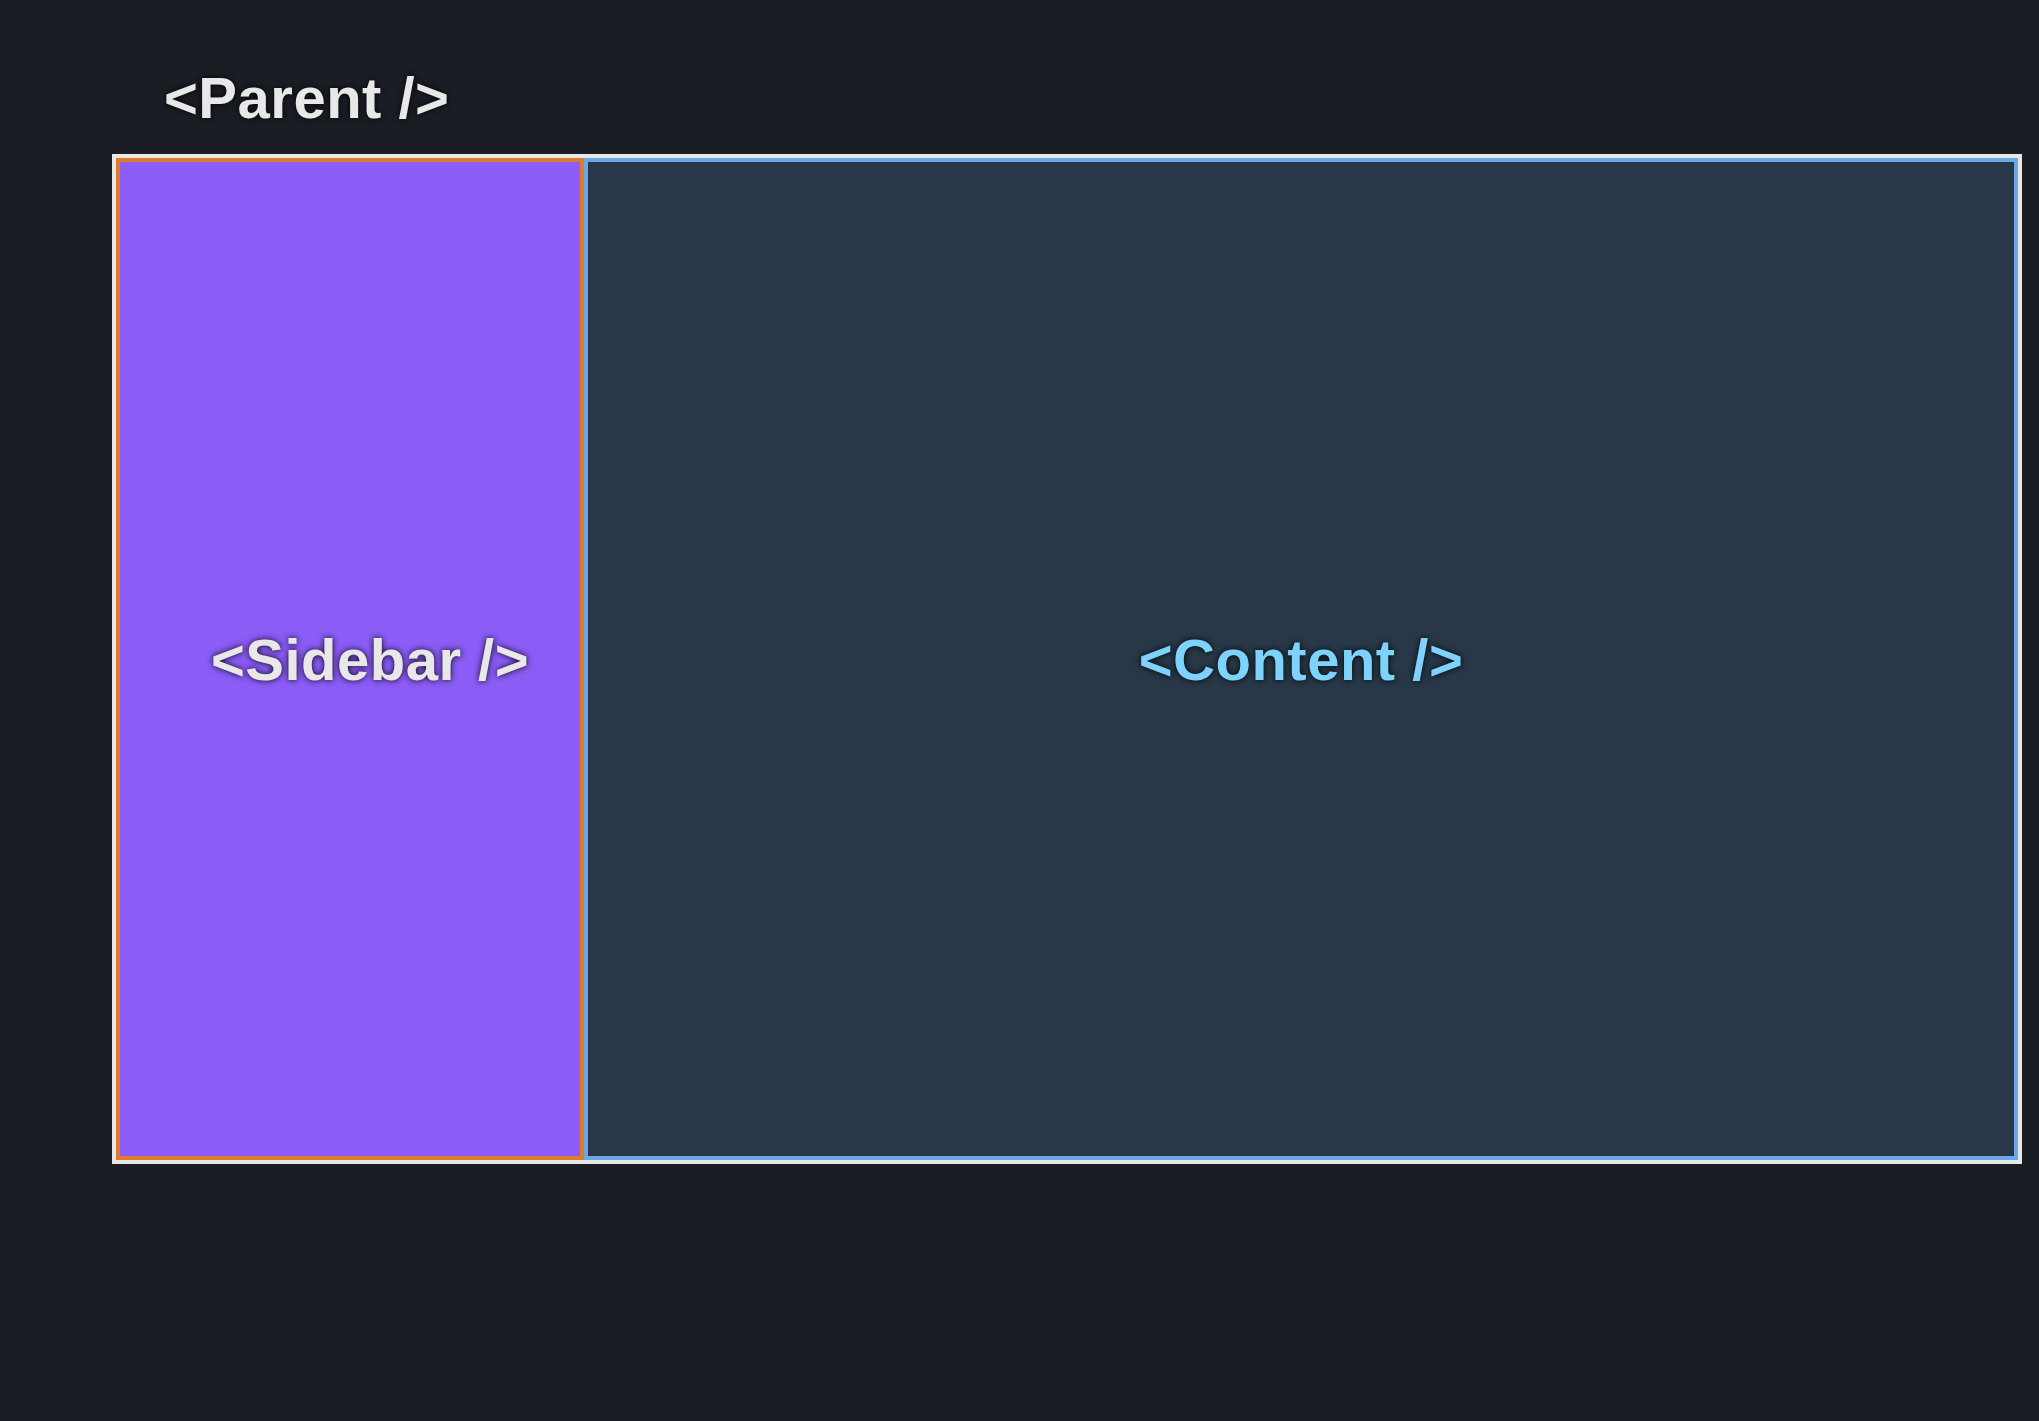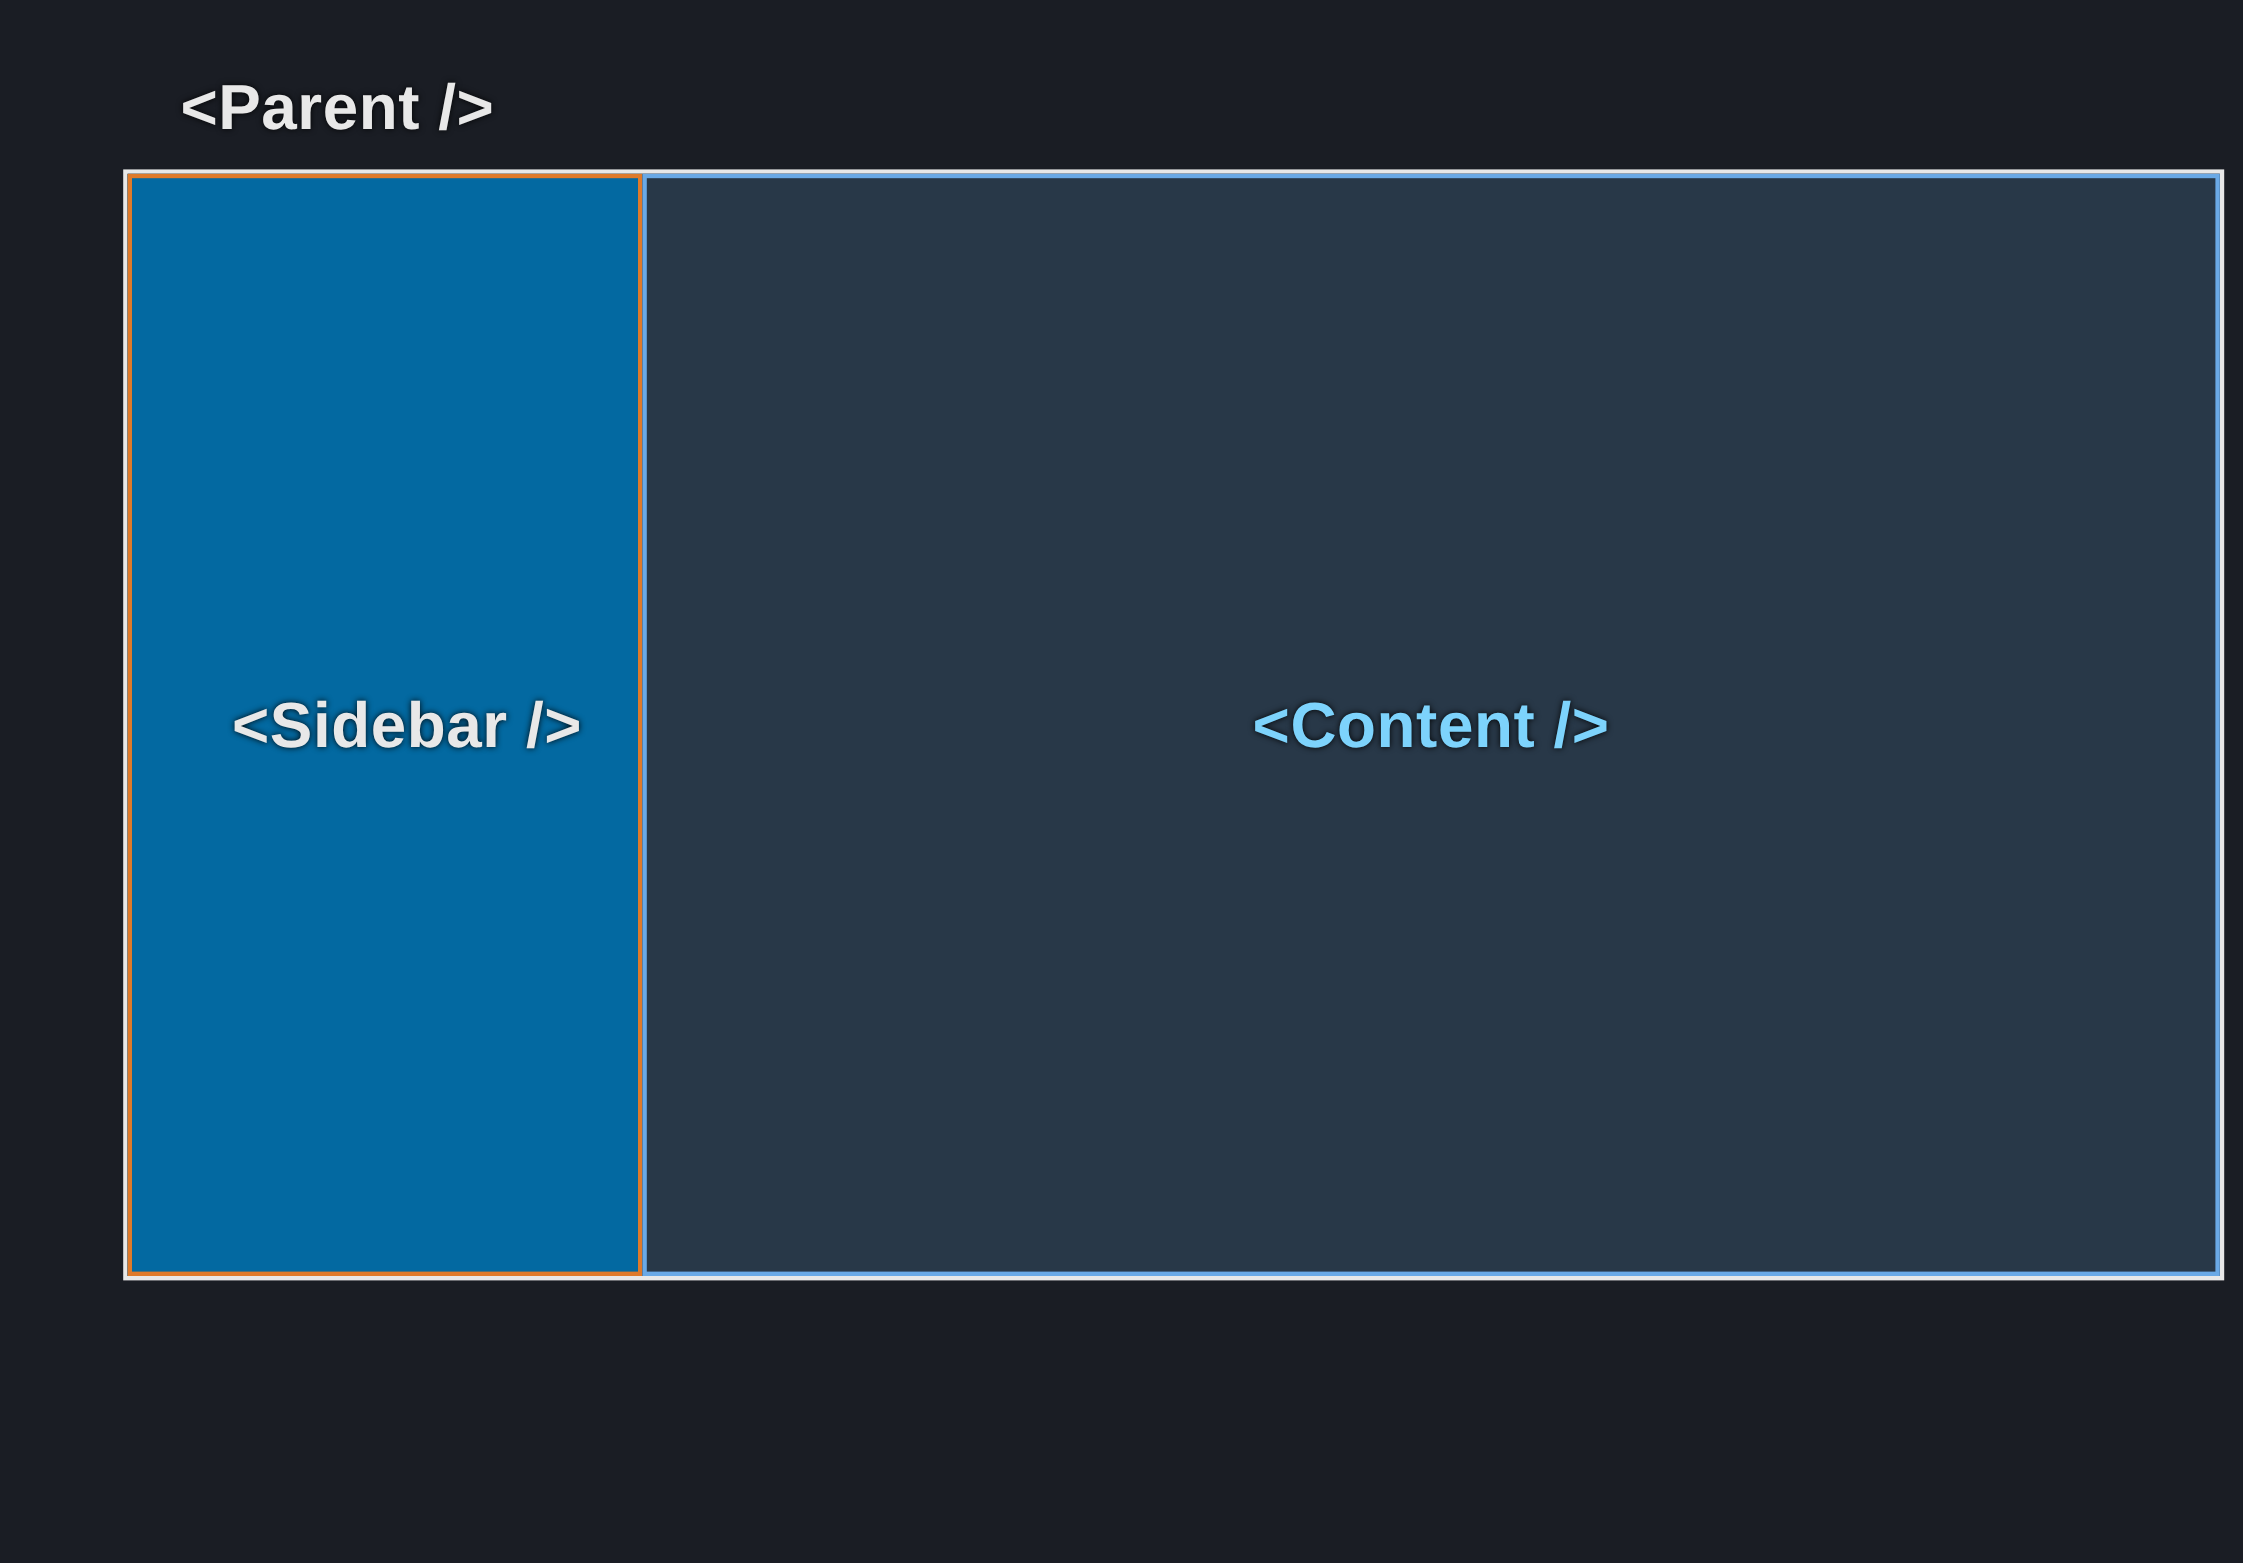--- a/index.html
+++ b/index.html
@@ -42,21 +42,21 @@
       width: 1910px;
       height: 1010px;
       border: 4px solid #e8e8e8;
       display: flex;
       background: #1a1d24;
     }
 
     .sidebar-box {
       width: 468px;
       height: 100%;
-      background: #0369a1;
+      background: #8b5cf6;
       border: 4px solid #df7a2a;
       display: flex;
       align-items: center;
       justify-content: center;
       padding-left: 40px;
     }
 
     .sidebar-label {
       font-size: 58px;
       font-weight: 700;

